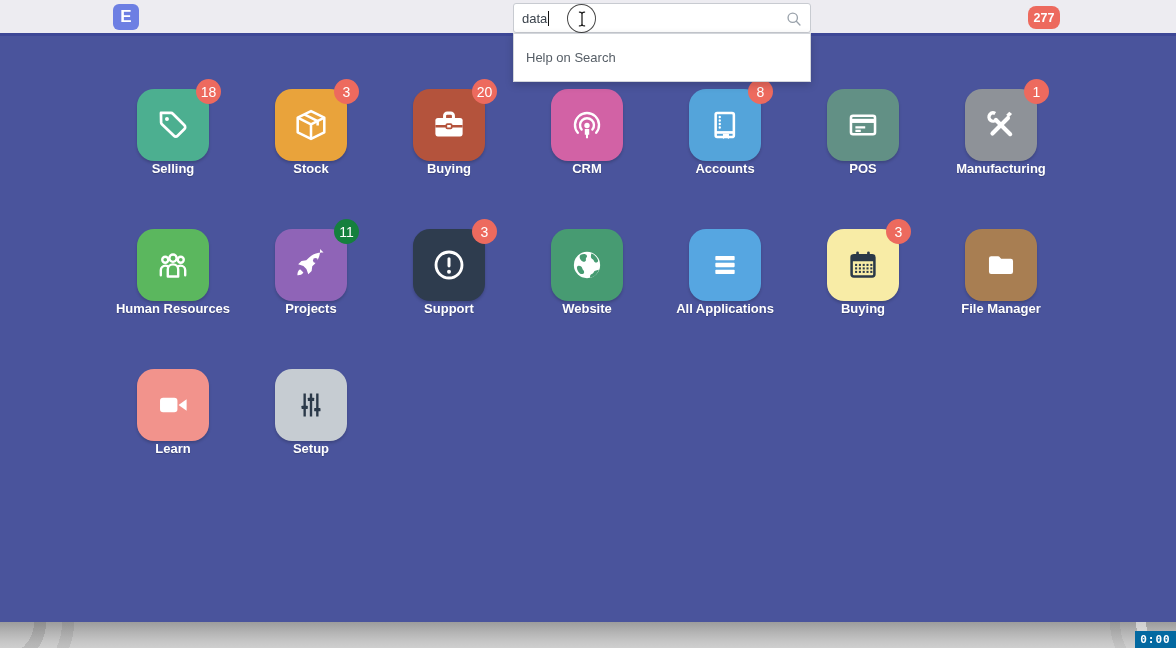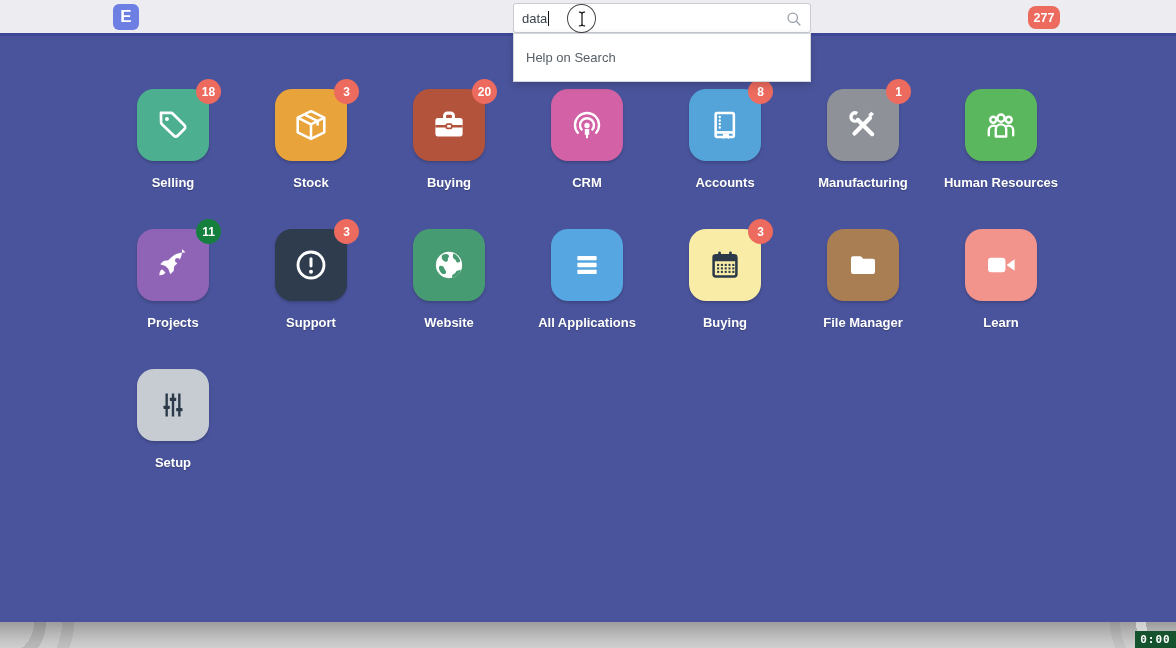--- a/index.html
+++ b/index.html
@@ -27,31 +27,31 @@
         color:#fff;font-size:12.5px;font-weight:bold;display:flex;align-items:center;justify-content:center;}
 
   
   .desk{position:absolute;top:39px;left:0;width:1176px;height:583px;background:#4a549c;}
   .apps-grid{position:absolute;left:104px;top:50px;width:966px;display:flex;flex-wrap:wrap;}
   .app-cell{width:138px;height:140px;display:flex;flex-direction:column;align-items:center;}
   .tile{position:relative;width:72px;height:72px;border-radius:17px;display:flex;align-items:center;justify-content:center;
         box-shadow:0 2px 3px rgba(0,0,0,0.18);cursor:pointer;}
   .tile-icon{display:flex;}
   .tile-badge{position:absolute;top:-10px;right:-12px;width:25px;height:25px;border-radius:50%;
-        color:#fff;font-size:12px;font-weight:bold;display:flex;align-items:center;justify-content:center;text-align:right;}
-  .app-label{margin-top:14px;font-size:13px;font-weight:bold;color:#fff;white-space:nowrap;text-shadow:0 1px 1px rgba(0,0,0,0.25);}
+        color:#fff;font-size:14px;font-weight:normal;display:flex;align-items:center;justify-content:center;text-align:right;}
+  .app-label{margin-top:0;font-size:13px;font-weight:bold;color:#fff;white-space:nowrap;text-shadow:0 1px 1px rgba(0,0,0,0.25);}
 
   
   .bottom-strip{position:absolute;left:0;bottom:0;width:1176px;height:26px;
         background:linear-gradient(180deg,#9c9c9c 0%,#b3b3b3 38%,#c6c6c6 75%,#cfcfcf 100%);}
   .bottom-strip::before{content:"";position:absolute;left:0;top:0;width:160px;height:26px;
         background:radial-gradient(circle at 0 0, transparent 0 34px, rgba(0,0,0,0.10) 34px 46px, transparent 46px 62px, rgba(0,0,0,0.07) 62px 74px, transparent 74px);}
   .bottom-strip::after{content:"";position:absolute;right:0;top:0;width:160px;height:26px;
         background:radial-gradient(circle at 100% 0, transparent 0 30px, rgba(255,255,255,0.5) 30px 40px, transparent 40px 56px, rgba(0,0,0,0.05) 56px 66px, transparent 66px);}
-  .timer-overlay{position:absolute;right:0;bottom:0;width:41px;height:17px;background:#14532d;color:#fff;
+  .timer-overlay{position:absolute;right:0;bottom:0;width:41px;height:17px;background:#0369a1;color:#fff;
         font-family:"DejaVu Sans Mono",monospace;font-size:11px;font-weight:bold;letter-spacing:1px;
         display:flex;align-items:center;justify-content:center;z-index:60;}
 
   
   .mouse-cursor{position:absolute;left:567px;top:4px;width:29px;height:29px;border:1.5px solid rgba(25,25,25,0.8);
         border-radius:50%;z-index:50;display:flex;align-items:center;justify-content:center;background:rgba(255,255,255,0.05);}
 </style>
 </head>
 <body>
 
@@ -148,20 +148,33 @@
                 <path d="M6.1 16.7 h11.5" stroke="currentColor" stroke-width="1.7"></path>
                 <path d="M8.7 6.9 v0.1 M8.7 9.1 v0.1 M8.7 11.3 v0.1 M8.7 13.5 v0.1" stroke="currentColor" stroke-width="1.5" stroke-linecap="round"></path>
                 <path d="M10.7 17.5 v3.4 l1.9-1.4 1.9 1.4 v-3.4 Z" fill="currentColor"></path>
               </svg>
             </span>
       <span class="tile-badge" style="background: rgb(237, 106, 94);">8</span>
     </div>
     <div class="app-label">Accounts</div>
   </div>
 
+  <div class="app-cell">
+    <div class="tile" style="background: rgb(98, 144, 133); --tile-bg: #629085;">
+      <span class="tile-icon" style="color: rgb(255, 255, 255);">
+              <svg viewBox="0 0 24 24" width="38" height="38">
+                <rect x="4.4" y="6.2" width="15.2" height="11.6" rx="1.3" fill="none" stroke="currentColor" stroke-width="1.6"></rect>
+                <path d="M4.4 9.4 h15.2" stroke="currentColor" stroke-width="2.6"></path>
+                <path d="M7.2 13.5 h6.2 M7.2 15.7 h3.4" stroke="currentColor" stroke-width="1.3"></path>
+              </svg>
+            </span>
+
+    </div>
+    <div class="app-label">POS</div>
+  </div>
 
   <div class="app-cell">
     <div class="tile" style="background: rgb(142, 146, 152); --tile-bg: #8e9298;">
       <span class="tile-icon" style="color: rgb(255, 255, 255);">
               <svg viewBox="0 0 24 24" width="38" height="38">
                 <circle cx="7" cy="7" r="2.6" fill="none" stroke="currentColor" stroke-width="2.1" stroke-dasharray="11.5 4.9" transform="rotate(40 7 7)"></circle>
                 <path d="M8.8 8.8 17.8 17.8" stroke="currentColor" stroke-width="2.6" stroke-linecap="round"></path>
                 <path d="M16.4 7.6 6.6 17.4" stroke="currentColor" stroke-width="2.6" stroke-linecap="round"></path>
                 <path d="M19 5 17.2 3.6 15.3 5.5 16.9 7.1 Z" fill="currentColor"></path>
               </svg>

